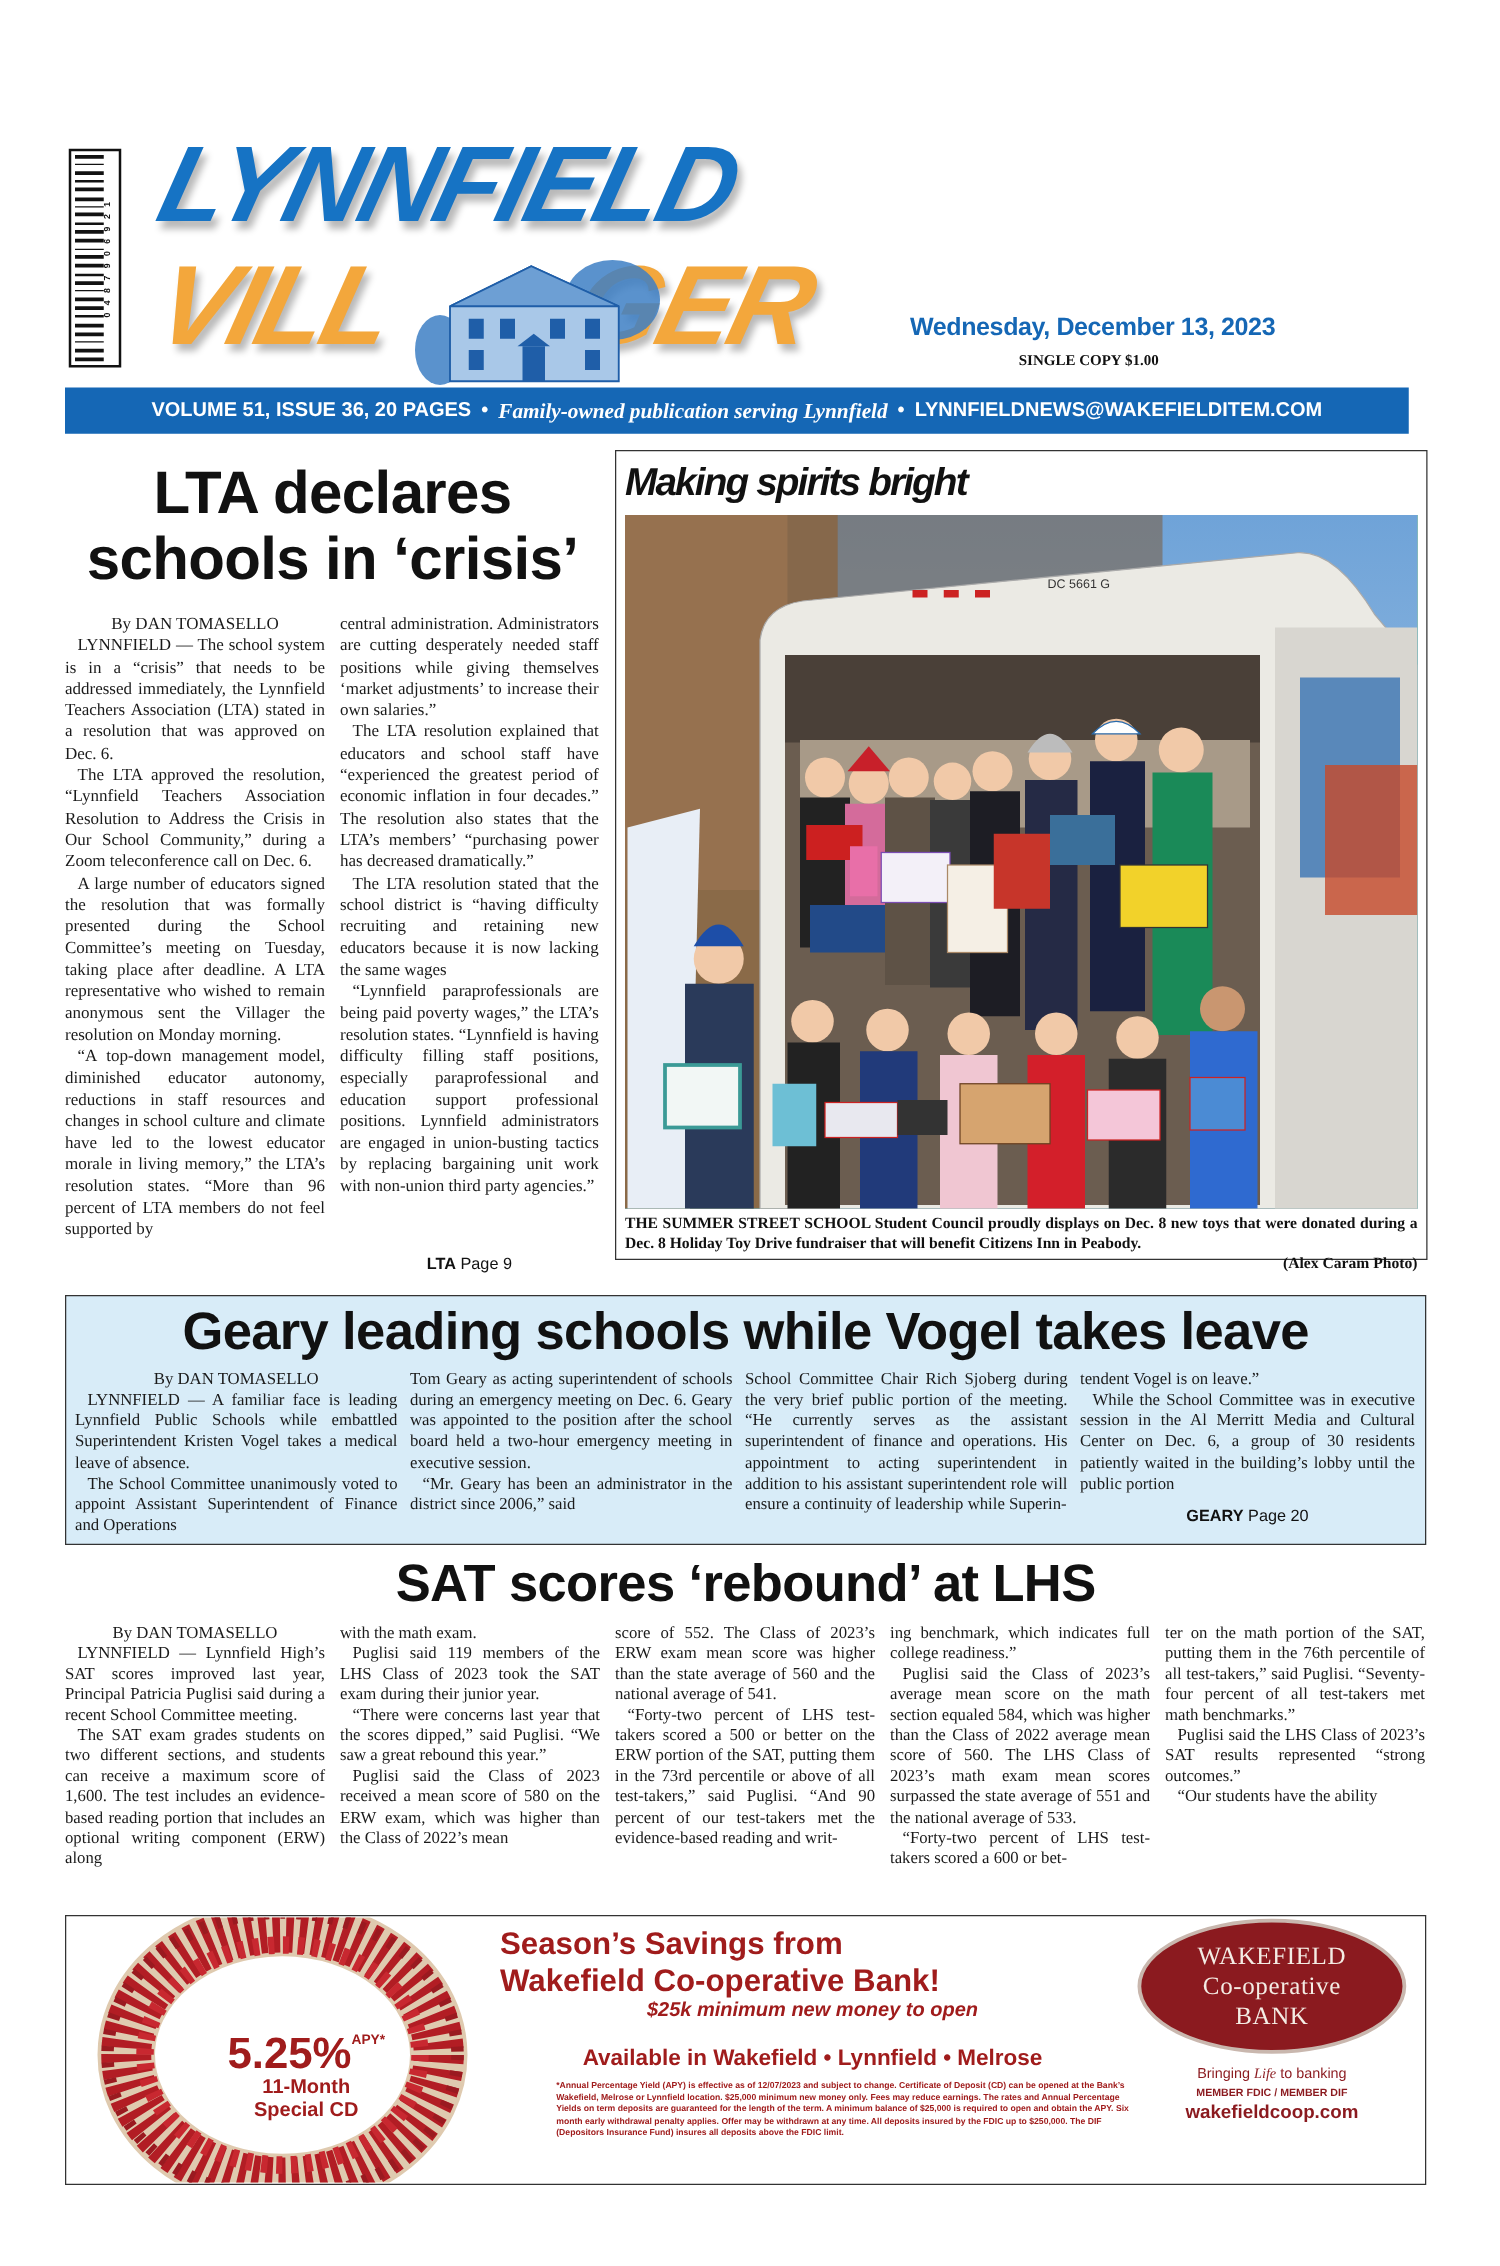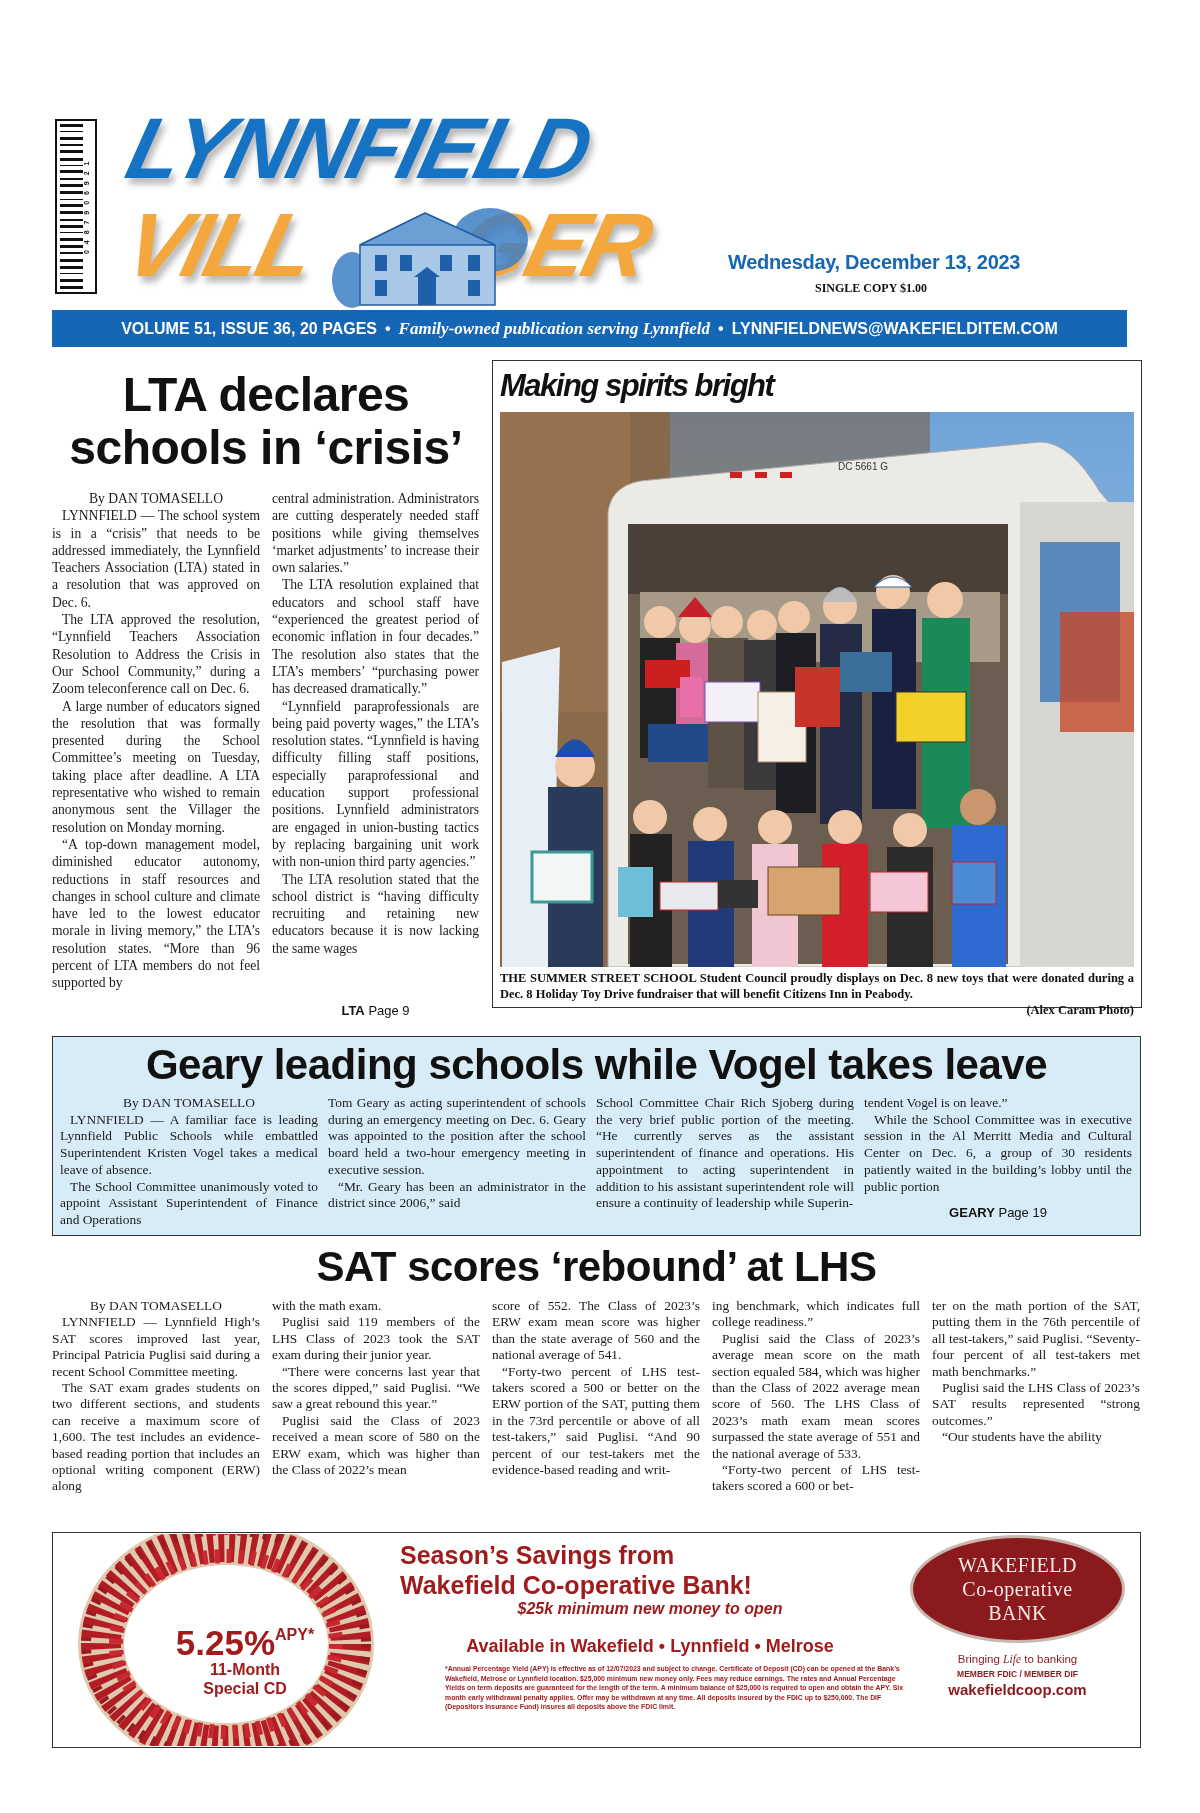--- a/index.html
+++ b/index.html
@@ -49,21 +49,21 @@
 #s1{left:52px;top:1298px;width:208px}
 #s2{left:272px;top:1298px;width:208px}
 #s3{left:492px;top:1298px;width:208px}
 #s4{left:712px;top:1298px;width:208px}
 #s5{left:932px;top:1298px;width:208px}
 #sat-jump{left:932px;top:1553px;width:208px}
 
 #ad{left:52px;top:1532px;width:1089px;height:216px;border:1.5px solid #333;background:#fff;overflow:hidden}
 #wreath{left:56px;top:1534px;width:330px;height:212px}
 #apy{left:160px;top:1625px;width:170px;text-align:center;color:#a01c1c;font:bold 35px "Liberation Sans",sans-serif;line-height:1}
-#apy sup{font-size:16px;vertical-align:top;position:relative;top:2px}
+#apy sup{font-size:11px;vertical-align:top;position:relative;top:2px}
 #cd{left:160px;top:1660px;width:170px;text-align:center;color:#a01c1c;font:bold 16px "Liberation Sans",sans-serif;line-height:19px}
 #ad-h{left:400px;top:1540px;width:500px;color:#a01c1c;font:bold 25px "Liberation Sans",sans-serif;line-height:30px}
 #ad-sub{left:400px;top:1600px;width:500px;text-align:center;color:#a01c1c;font:italic bold 16px "Liberation Sans",sans-serif}
 #ad-loc{left:400px;top:1636px;width:500px;text-align:center;color:#a01c1c;font:bold 18px "Liberation Sans",sans-serif}
 #ad-fine{left:445px;top:1664px;width:470px;color:#a01c1c;font:bold 6.9px "Liberation Sans",sans-serif;line-height:9.5px}
 #oval{left:910px;top:1535px;width:215px;height:108px;border-radius:50%;background:#8b1a1f;border:3px solid #c9b7ae;display:flex;flex-direction:column;align-items:center;justify-content:center;color:#f4ece4;font:20px "Liberation Serif",serif;line-height:24px;letter-spacing:.5px}
 #ad-tag{left:910px;top:1653px;width:215px;text-align:center;color:#8b1a1f;font:11.5px "Liberation Sans",sans-serif}
 #ad-tag i{font-family:"Liberation Serif",serif}
 #ad-member{left:910px;top:1669px;width:215px;text-align:center;color:#8b1a1f;font:bold 8.5px "Liberation Sans",sans-serif}
 #ad-url{left:910px;top:1681px;width:215px;text-align:center;color:#8b1a1f;font:bold 15px "Liberation Sans",sans-serif}
@@ -137,22 +137,22 @@
 <div id="lta-c1" class="abs col">
   <p class="by">By DAN TOMASELLO</p>
   <p>LYNNFIELD — The school system is in a “crisis” that needs to be addressed immediately, the Lynnfield Teachers Association (LTA) stated in a resolution that was approved on Dec. 6.</p>
   <p>The LTA approved the resolution, “Lynnfield Teachers Association Resolution to Address the Crisis in Our School Community,” during a Zoom teleconference call on Dec. 6.</p>
   <p>A large number of educators signed the resolution that was formally presented during the School Committee’s meeting on Tuesday, taking place after deadline. A LTA representative who wished to remain anonymous sent the Villager the resolution on Monday morning.</p>
   <p>“A top-down management model, diminished educator autonomy, reductions in staff resources and changes in school culture and climate have led to the lowest educator morale in living memory,” the LTA’s resolution states. “More than 96 percent of LTA members do not feel supported by</p>
 </div>
 <div id="lta-c2" class="abs col">
   <p style="text-indent:0">central administration. Administrators are cutting desperately needed staff positions while giving themselves ‘market adjustments’ to increase their own salaries.”</p>
   <p>The LTA resolution explained that educators and school staff have “experienced the greatest period of economic inflation in four decades.” The resolution also states that the LTA’s members’ “purchasing power has decreased dramatically.”</p>
+  <p>The LTA resolution stated that the school district is “having difficulty recruiting and retaining new educators because it is now lacking the same wages</p>
   <p>“Lynnfield paraprofessionals are being paid poverty wages,” the LTA’s resolution states. “Lynnfield is having difficulty filling staff positions, especially paraprofessional and education support professional positions. Lynnfield administrators are engaged in union-busting tactics by replacing bargaining unit work with non-union third party agencies.”</p>
-  <p>The LTA resolution stated that the school district is “having difficulty recruiting and retaining new educators because it is now lacking the same wages</p>
 </div>
 <div id="lta-jump" class="abs jump">
   <b>LTA</b>
   <span>Page 9</span>
 </div>
 
 <div id="photo-box" class="abs"></div>
 <div id="photo-title" class="abs">Making spirits bright</div>
 <div id="photo" class="abs">
   <svg width="634" height="555" viewBox="0 0 634 555">
@@ -257,21 +257,21 @@
 </div>
 <div id="g3" class="abs gcol col">
   <p style="text-indent:0">School Committee Chair Rich Sjoberg during the very brief public portion of the meeting. “He currently serves as the assistant superintendent of finance and operations. His appointment to acting superintendent in addition to his assistant superintendent role will ensure a continuity of leadership while Superin-</p>
 </div>
 <div id="g4" class="abs gcol col">
   <p style="text-indent:0">tendent Vogel is on leave.”</p>
   <p>While the School Committee was in executive session in the Al Merritt Media and Cultural Center on Dec. 6, a group of 30 residents patiently waited in the building’s lobby until the public portion</p>
 </div>
 <div id="geary-jump" class="abs jump">
   <b>GEARY</b>
-  <span>Page 19</span>
+  <span>Page 20</span>
 </div>
 
 <h2 id="sat-h" class="abs">SAT scores ‘rebound’ at LHS</h2>
 <div id="s1" class="abs scol col">
   <p class="by">By DAN TOMASELLO</p>
   <p>LYNNFIELD — Lynnfield High’s SAT scores improved last year, Principal Patricia Puglisi said during a recent School Committee meeting.</p>
   <p>The SAT exam grades students on two different sections, and students can receive a maximum score of 1,600. The test includes an evidence-based reading portion that includes an optional writing component (ERW) along</p>
 </div>
 <div id="s2" class="abs scol col">
   <p style="text-indent:0">with the math exam.</p>

